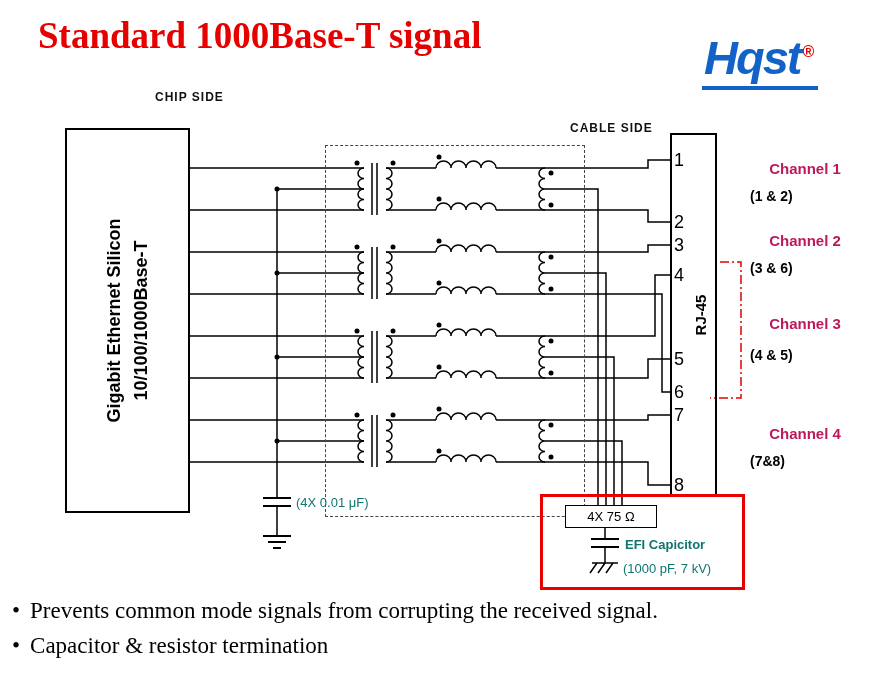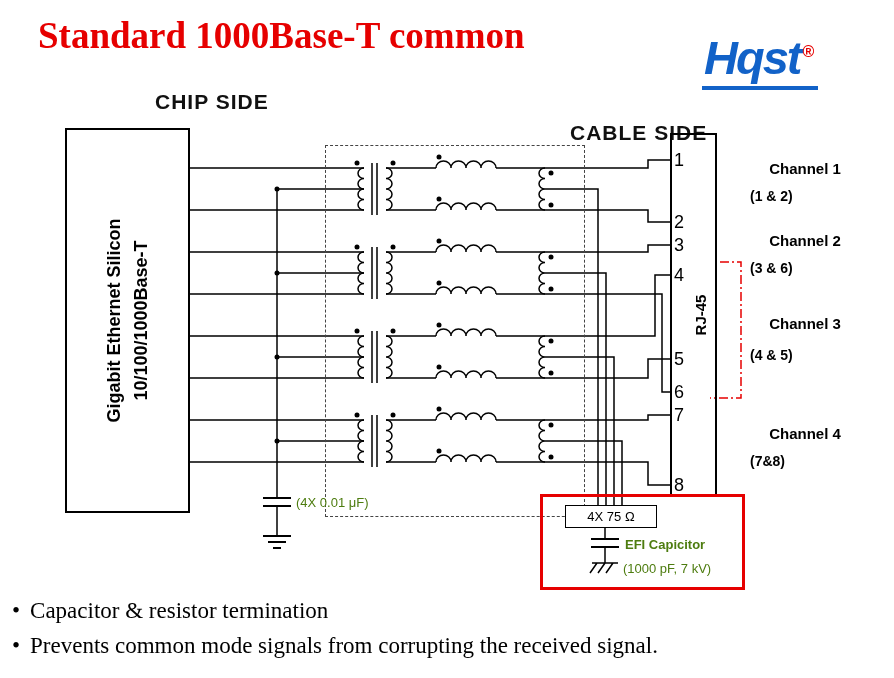--- a/index.html
+++ b/index.html
@@ -7,32 +7,32 @@
     --logo_blue:#1262c8;
   }
   *{margin:0;padding:0;box-sizing:border-box;}
   body{background:#888;font-family:"Liberation Sans",sans-serif;}
   .canvas{position:relative;width:894px;height:678px;background:#ffffff;overflow:hidden;margin:0 auto;}
   .layer-svg{position:absolute;left:0;top:0;z-index:1;pointer-events:none;}
   .abs{position:absolute;z-index:2;}
   .title{left:38px;top:14px;font-family:"Liberation Serif",serif;font-weight:700;font-size:37px;color:var(--accent_red);letter-spacing:0;}
   .logo{left:702px;top:0px;font-size:47px;font-weight:800;font-style:italic;color:var(--logo_blue);letter-spacing:-2px;border-bottom:4px solid var(--logo_blue);padding:0 4px 2px 2px;line-height:1.1;margin-top:32px;}
   .logo .reg{font-size:16px;color:var(--accent_red);vertical-align:super;font-style:normal;letter-spacing:0;margin-left:2px;}
-  .side-label{font-size:21px;font-weight:600;letter-spacing:1px;color:#111;}
+  .side-label{font-size:12px;font-weight:600;letter-spacing:1px;color:#111;}
   .chip-side{left:155px;top:90px;}
   .cable-side{left:570px;top:90px;margin-top:31px;}
   .chip-box{left:65px;top:128px;width:125px;height:385px;border:2px solid #000;background:#fff;}
   .chip-text{left:-65px;top:258px;width:385px;height:125px;transform:rotate(-90deg);display:flex;flex-direction:column;justify-content:center;align-items:center;text-align:center;font-weight:700;font-size:18px;line-height:1.5;color:#000;}
   .dashed-box{left:325px;top:145px;width:260px;height:372px;border:1.5px dashed #444;background:transparent;}
   .rj45-box{left:670px;top:133px;width:47px;height:364px;border:2px solid #000;background:transparent;}
   .rj45-label{left:662px;top:305px;width:80px;height:20px;transform:rotate(-90deg);text-align:center;font-weight:700;font-size:15px;color:#000;}
   .pin{left:674px;width:22px;height:22px;font-size:18px;color:#000;line-height:22px;}
-  .channel-name{left:750px;width:110px;text-align:center;font-size:15px;font-weight:700;color:#000000;}
+  .channel-name{left:750px;width:110px;text-align:center;font-size:15px;font-weight:700;color:#be185d;}
   .channel-pair{left:750px;width:110px;text-align:left;font-size:14px;font-weight:700;color:#000;}
-  .circ-label{font-size:13px;color:#4d7c0f;white-space:nowrap;}
+  .circ-label{font-size:13px;color:#0f766e;white-space:nowrap;}
   .res-box{left:565px;top:505px;width:92px;height:23px;border:1.5px solid #000;background:#fff;display:flex;align-items:center;justify-content:center;font-size:13px;color:#000;z-index:3;}
   .red-box{left:540px;top:494px;width:205px;height:96px;border:3px solid var(--accent_red);background:transparent;z-index:4;}
   .bullets{left:12px;top:594px;width:880px;font-family:"Liberation Serif",serif;font-size:23px;color:#000;line-height:1.5;}
   .bullet-line .marker{margin-right:10px;}
 </style>
 </head>
 <body>
 
 <div class="canvas">
 
@@ -98,21 +98,21 @@
 
       <path d="M605,528 V539"></path>
       <path d="M591,539 H619 M591,547 H619" stroke-width="2"></path>
       <path d="M605,547 V563"></path>
       <path d="M592,563 H618 M597,563 L590,573 M605,563 L598,573 M613,563 L606,573" stroke-width="1.5"></path>
     </g>
 
     <path d="M720,262 H741 V398 H710" style="stroke:var(--accent_red)" stroke-width="1.5" fill="none" stroke-dasharray="9 3 2 3"></path>
   </svg>
 
-  <div class="abs title">Standard 1000Base-T common</div>
+  <div class="abs title">Standard 1000Base-T signal</div>
   <div class="abs logo"><span>Hqst</span><span class="reg">®</span></div>
 
   <div class="abs side-label chip-side">CHIP SIDE</div>
   <div class="abs side-label cable-side">CABLE SIDE</div>
 
   <div class="abs chip-box"></div>
   <div class="abs chip-text">
     <span>Gigabit Ethernet Silicon</span>
     <span>10/100/1000Base-T</span>
   </div>
@@ -140,17 +140,17 @@
   <div class="abs channel-pair" style="top:453px">(7&amp;8)</div>
 
   <div class="abs circ-label" style="left:296px;top:495px">(4X 0.01 μF)</div>
   <div class="abs res-box">4X 75 Ω</div>
   <div class="abs circ-label" style="left:625px;top:537px;font-weight:700">EFI Capicitor</div>
   <div class="abs circ-label" style="left:623px;top:561px">(1000 pF, 7 kV)</div>
 
   <div class="abs red-box"></div>
 
   <div class="abs bullets">
+    <div class="bullet-line"><span class="marker">•</span><span>Prevents common mode signals from corrupting the received signal.</span></div>
     <div class="bullet-line"><span class="marker">•</span><span>Capacitor &amp; resistor termination</span></div>
-    <div class="bullet-line"><span class="marker">•</span><span>Prevents common mode signals from corrupting the received signal.</span></div>
   </div>
 
 </div>
 
 </body></html>

